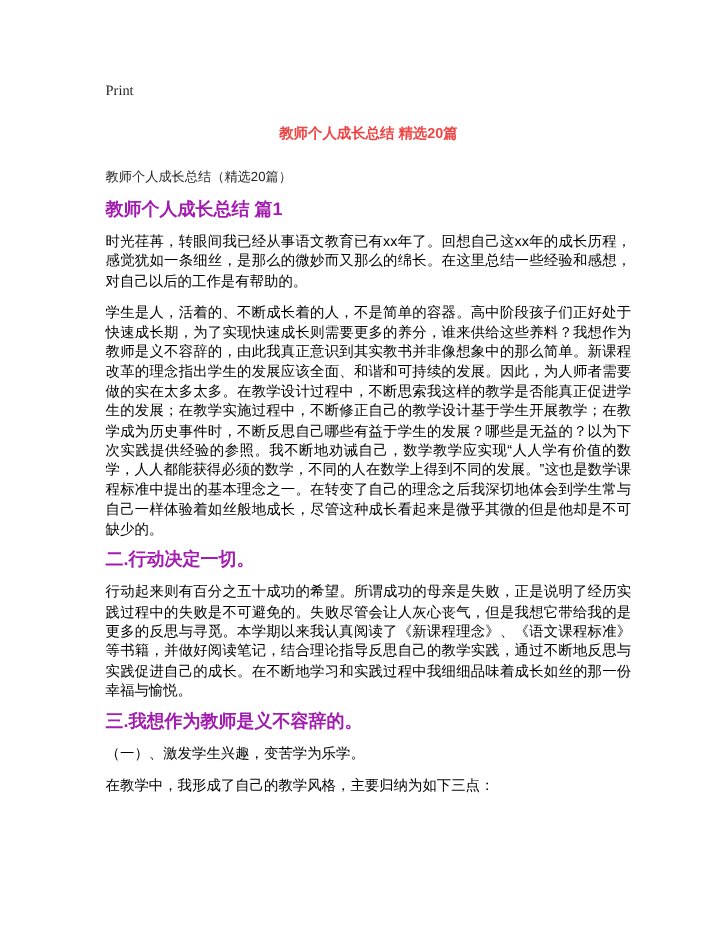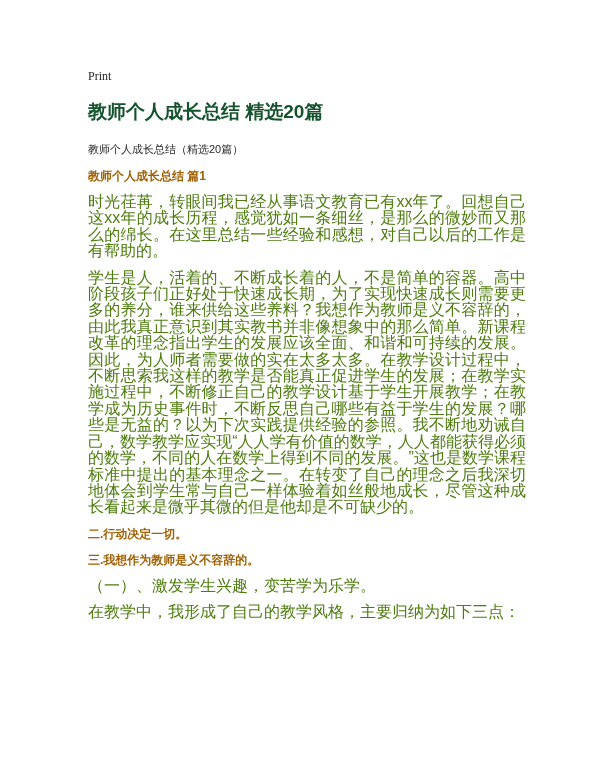--- a/index.html
+++ b/index.html
@@ -20,44 +20,45 @@
   .print-link {
     display: inline-block;
     font-family: "Liberation Serif", serif;
     font-size: 12px;
     color: #262626;
     text-decoration: none;
     cursor: pointer;
     margin-bottom: 16px;
   }
   .doc-title {
-    font-size: 19px;
+    font-size: 12px;
     line-height: 24px;
     font-weight: bold;
-    color: #14532d;
+    text-align: center;
+    color: #ef4444;
     margin-bottom: 17px;
   }
   .subtitle {
     font-size: 11px;
     line-height: 16px;
     margin-bottom: 11px;
     color: #262626;
   }
   .sec-heading {
-    font-size: 12px;
+    font-size: 15px;
     line-height: 16px;
     font-weight: bold;
-    color: #a16207;
+    color: #a21caf;
     margin: 0 0 10px 0;
   }
   .para {
-    font-size: 16px;
+    font-size: 12px;
     line-height: 16.4px;
     text-align: justify;
-    color: #4d7c0f;
+    color: #000000;
     margin: 0 0 10px 0;
   }
   .block + .block { margin-top: 10px; }
 </style>
 </head>
 <body>
 
 <div class="page">
 
   <a class="print-link">Print</a>
@@ -68,20 +69,21 @@
 
   <div class="sec-heading block">教师个人成长总结 篇1</div>
 
   <div class="para block">时光荏苒，转眼间我已经从事语文教育已有xx年了。回想自己这xx年的成长历程，感觉犹如一条细丝，是那么的微妙而又那么的绵长。在这里总结一些经验和感想，对自己以后的工作是有帮助的。</div>
 
 
   <div class="para block">学生是人，活着的、不断成长着的人，不是简单的容器。高中阶段孩子们正好处于快速成长期，为了实现快速成长则需要更多的养分，谁来供给这些养料？我想作为教师是义不容辞的，由此我真正意识到其实教书并非像想象中的那么简单。新课程改革的理念指出学生的发展应该全面、和谐和可持续的发展。因此，为人师者需要做的实在太多太多。在教学设计过程中，不断思索我这样的教学是否能真正促进学生的发展；在教学实施过程中，不断修正自己的教学设计基于学生开展教学；在教学成为历史事件时，不断反思自己哪些有益于学生的发展？哪些是无益的？以为下次实践提供经验的参照。我不断地劝诫自己，数学教学应实现“人人学有价值的数学，人人都能获得必须的数学，不同的人在数学上得到不同的发展。”这也是数学课程标准中提出的基本理念之一。在转变了自己的理念之后我深切地体会到学生常与自己一样体验着如丝般地成长，尽管这种成长看起来是微乎其微的但是他却是不可缺少的。</div>
 
   <div class="sec-heading block">二.行动决定一切。</div>
 
+  <div class="para block">行动起来则有百分之五十成功的希望。所谓成功的母亲是失败，正是说明了经历实践过程中的失败是不可避免的。失败尽管会让人灰心丧气，但是我想它带给我的是更多的反思与寻觅。本学期以来我认真阅读了《新课程理念》、《语文课程标准》等书籍，并做好阅读笔记，结合理论指导反思自己的教学实践，通过不断地反思与实践促进自己的成长。在不断地学习和实践过程中我细细品味着成长如丝的那一份幸福与愉悦。</div>
 
   <div class="sec-heading block">三.我想作为教师是义不容辞的。</div>
 
   <div class="para block">（一）、激发学生兴趣，变苦学为乐学。</div>
 
   <div class="para block">在教学中，我形成了自己的教学风格，主要归纳为如下三点：</div>
 
 </div>
 
 </body></html>

